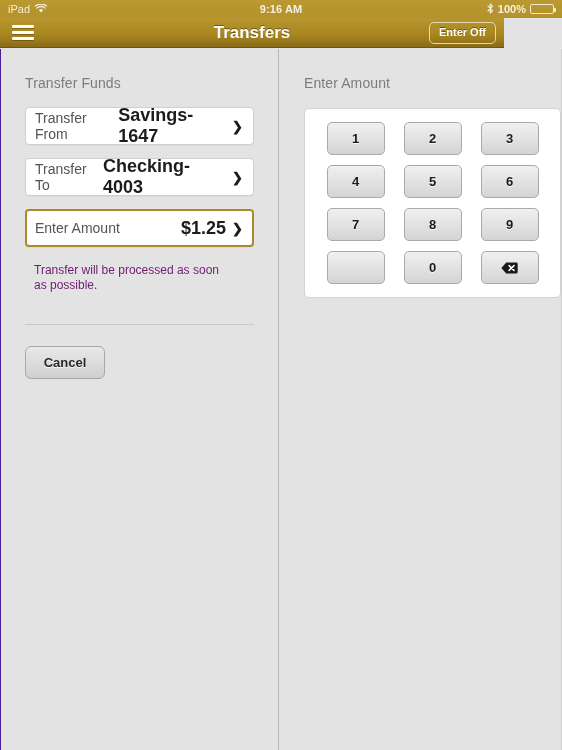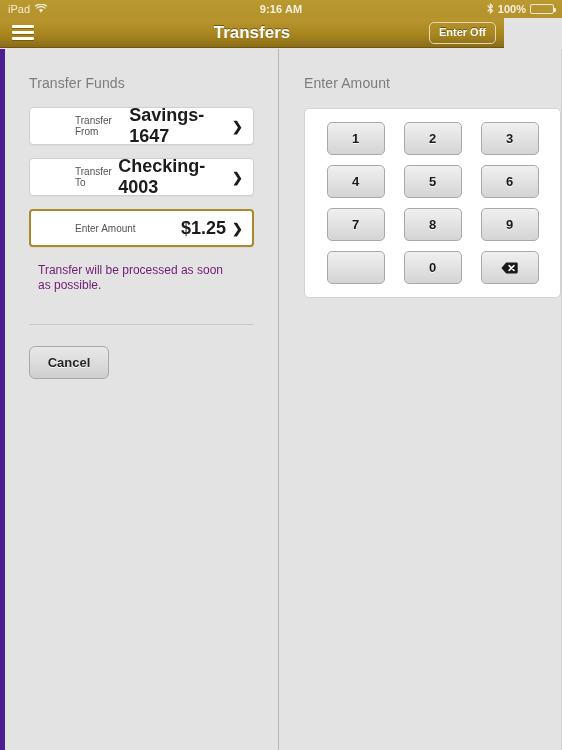--- a/index.html
+++ b/index.html
@@ -139,21 +139,21 @@
     top: 49px; left: 0;
     width: 562px;
     height: 701px;
     display: flex;
   }
   .pane-left {
     width: 281px;
     height: 100%;
     background: #e3e3e3;
     border-right: 1px solid #b9b9b9;
-    border-left: 5px solid #4c1d95;
+    border-left: 1px solid #4c1d95;
     position: relative;
   }
   .pane-right {
     flex: 1;
     height: 100%;
     background: #e3e3e3;
     border-right: 1px solid #cfcfcf;
     position: relative;
   }
 
@@ -179,23 +179,22 @@
     padding: 0 10px 0 9px;
     margin-bottom: 13px;
     box-shadow: 0 1px 0 rgba(0,0,0,0.03);
     cursor: pointer;
   }
   .row.active {
     border: 2px solid #ab8829;
     padding: 0 9px 0 8px;
   }
   .row-label {
-    font-size: 10px;
+    font-size: 14px;
     color: #535353;
-    margin-left: 36px;
   }
   .row-right {
     margin-left: auto;
     display: flex;
     align-items: center;
     gap: 6px;
   }
   .row-value {
     font-size: 18px;
     font-weight: bold;

